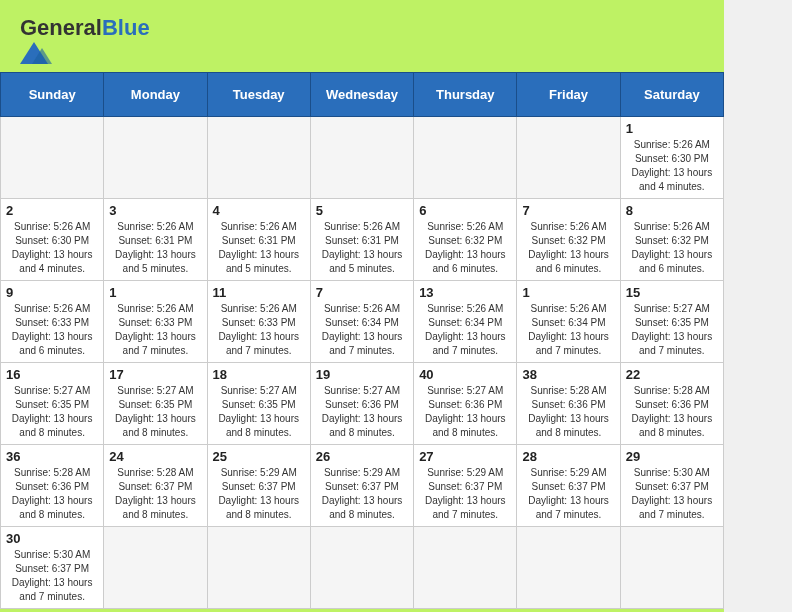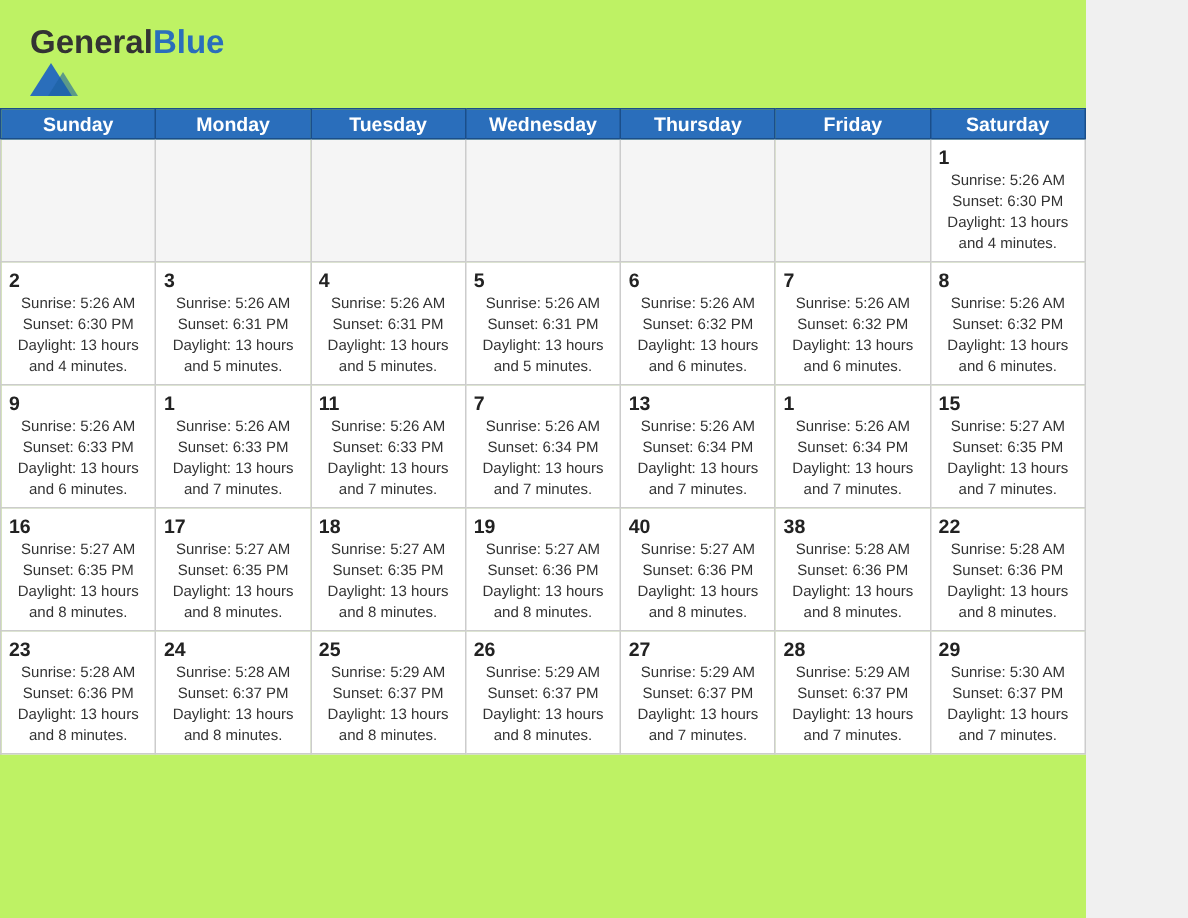--- a/index.html
+++ b/index.html
@@ -41,21 +41,21 @@
     .calendar {
       width: 100%;
       border-collapse: collapse;
       margin: 0;
     }
     .calendar thead tr th {
       background: #2a6ebb;
       color: #fff;
       font-size: 13px;
       font-weight: bold;
-      padding: 2px 4px;
+      padding: 14px 4px;
       border: 1px solid #1a4e8a;
       text-align: center;
     }
     .calendar tbody tr td {
       border: 1px solid #ccc;
       vertical-align: top;
       padding: 4px 5px;
       font-size: 10.5px;
       color: #333;
       width: calc(100% / 7);
@@ -260,21 +260,21 @@
           </td>
           <td>
             <span class="day-num">22</span>
             <div class="day-info" style="white-space: pre-line;">Sunrise: 5:28 AM
 Sunset: 6:36 PM
 Daylight: 13 hours and 8 minutes.</div>
           </td>
         </tr>
         <tr>
           <td>
-            <span class="day-num">23</span>
+            <span class="day-num">36</span>
             <div class="day-info" style="white-space: pre-line;">Sunrise: 5:28 AM
 Sunset: 6:36 PM
 Daylight: 13 hours and 8 minutes.</div>
           </td>
           <td>
             <span class="day-num">24</span>
             <div class="day-info" style="white-space: pre-line;">Sunrise: 5:28 AM
 Sunset: 6:37 PM
 Daylight: 13 hours and 8 minutes.</div>
           </td>
@@ -301,16 +301,30 @@
             <div class="day-info" style="white-space: pre-line;">Sunrise: 5:29 AM
 Sunset: 6:37 PM
 Daylight: 13 hours and 7 minutes.</div>
           </td>
           <td>
             <span class="day-num">29</span>
             <div class="day-info" style="white-space: pre-line;">Sunrise: 5:30 AM
 Sunset: 6:37 PM
 Daylight: 13 hours and 7 minutes.</div>
           </td>
+        </tr>
+        <tr class="last-row">
+          <td>
+            <span class="day-num">30</span>
+            <div class="day-info" style="white-space: pre-line;">Sunrise: 5:30 AM
+Sunset: 6:37 PM
+Daylight: 13 hours and 7 minutes.</div>
+          </td>
+          <td class="empty"></td>
+          <td class="empty"></td>
+          <td class="empty"></td>
+          <td class="empty"></td>
+          <td class="empty"></td>
+          <td class="empty"></td>
         </tr>
       </tbody>
   </table>
 </div>
 
 </body></html>

